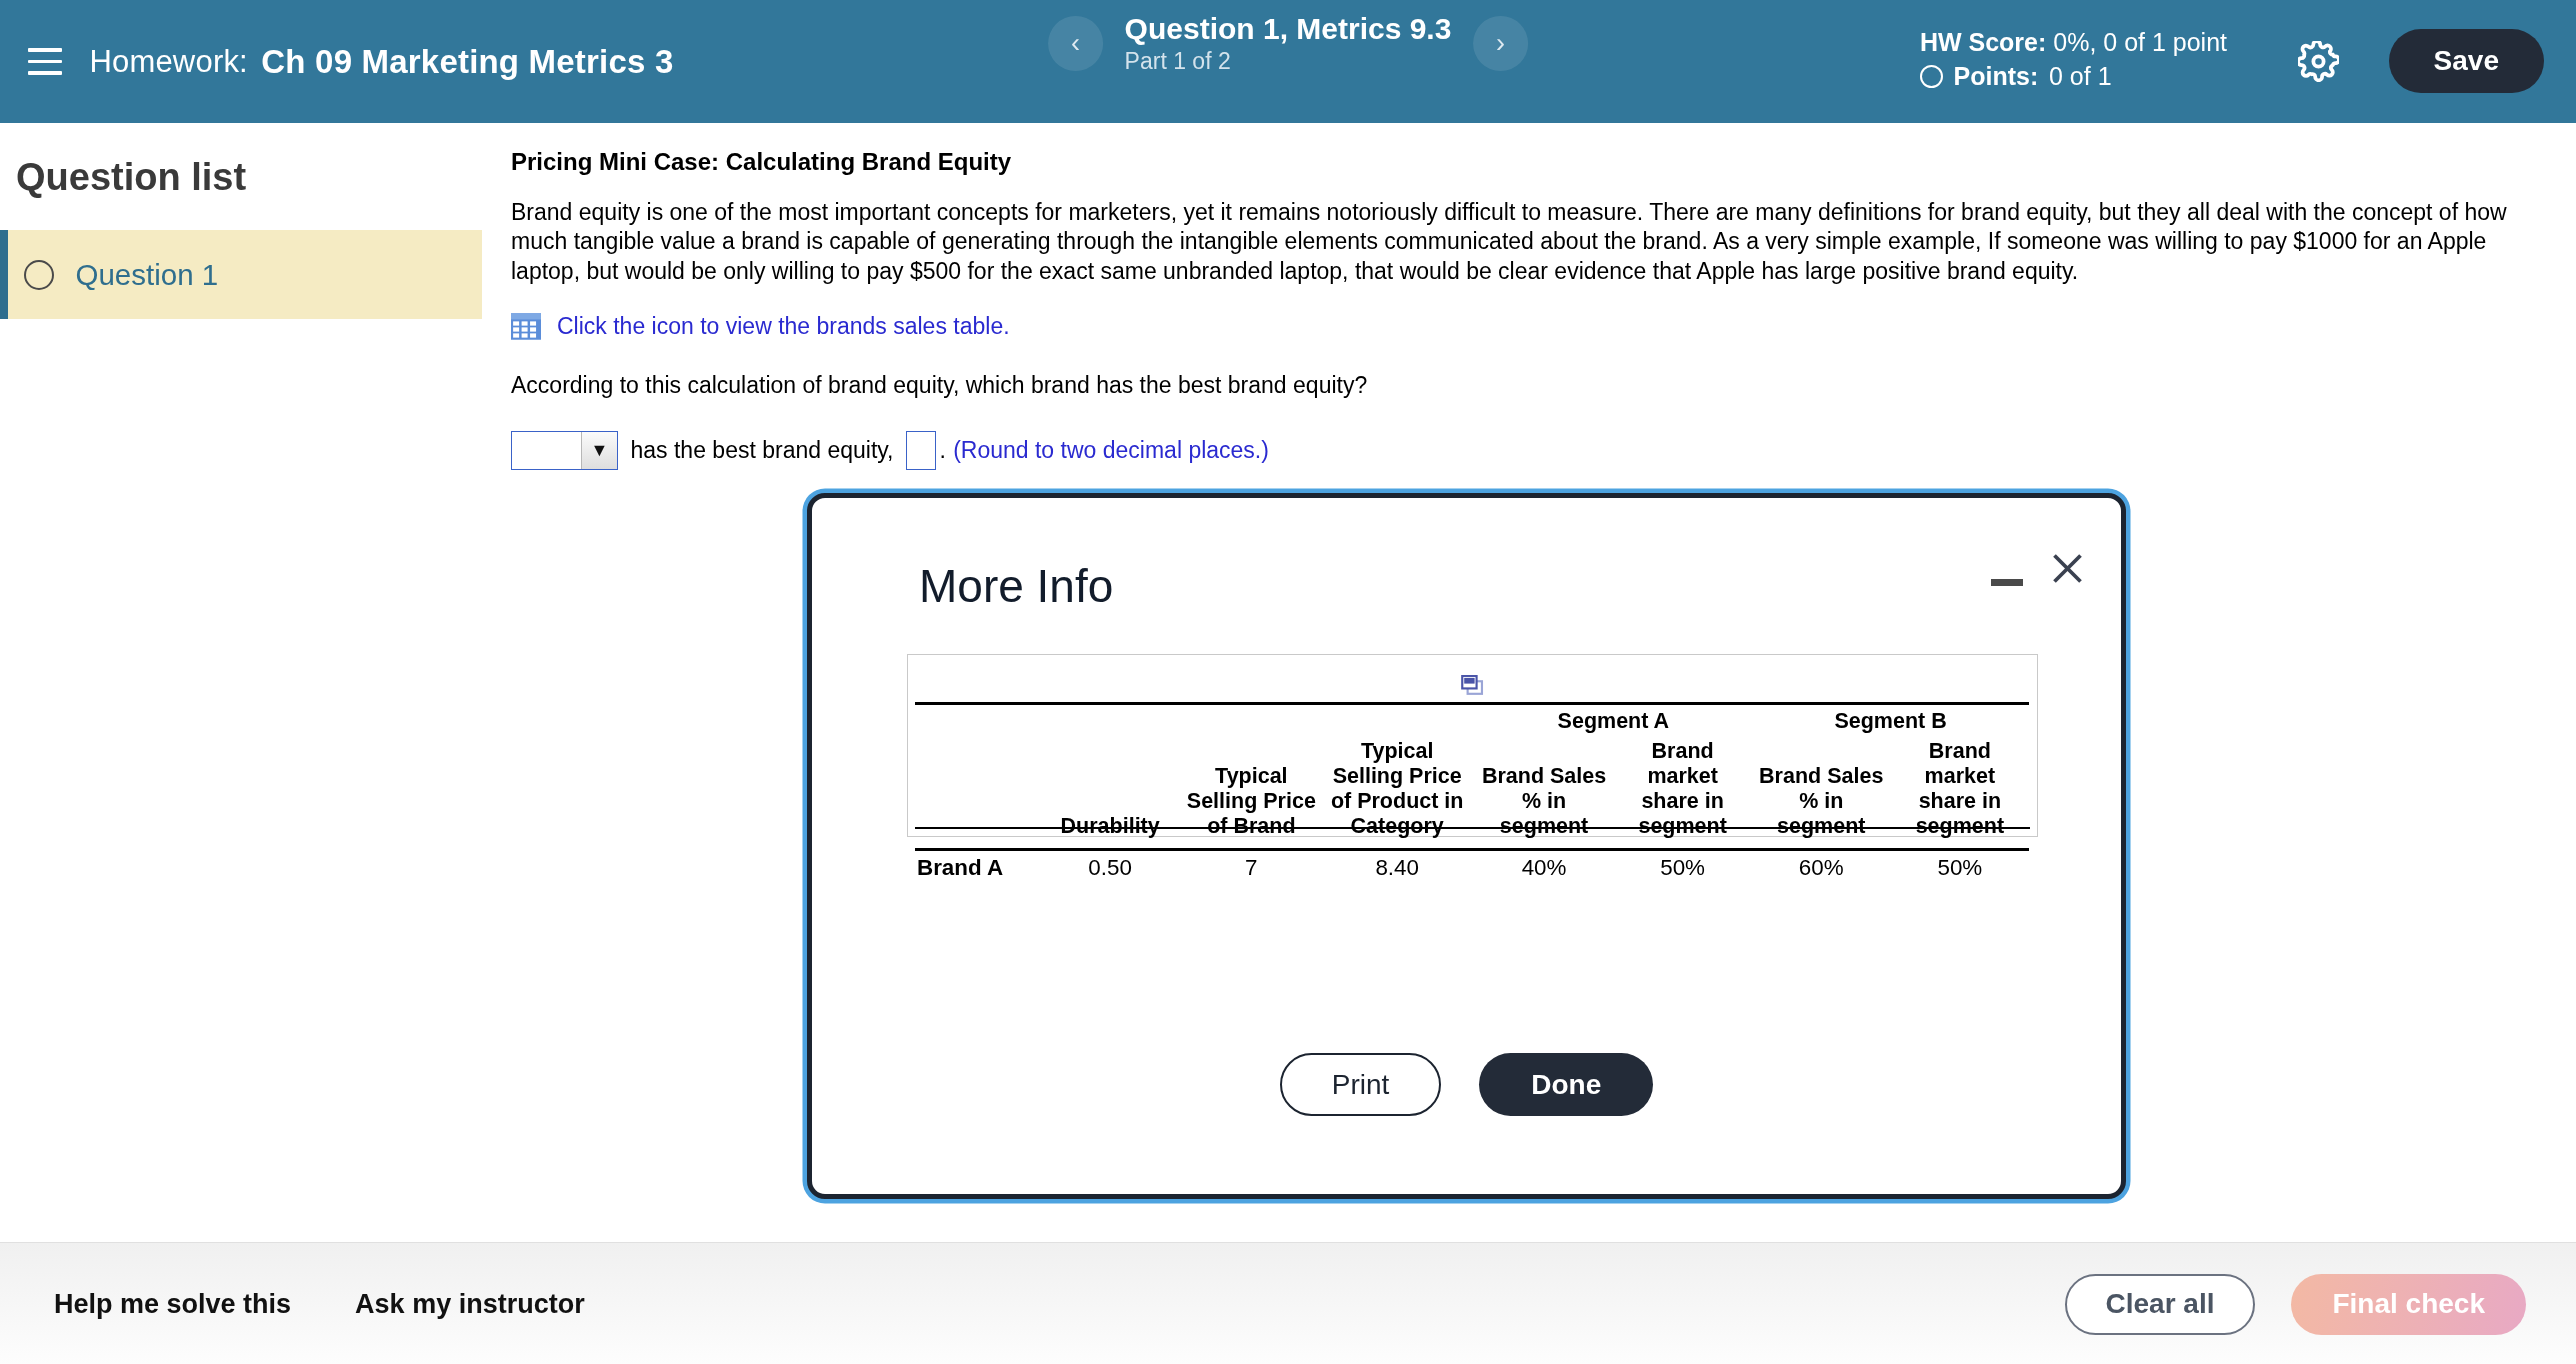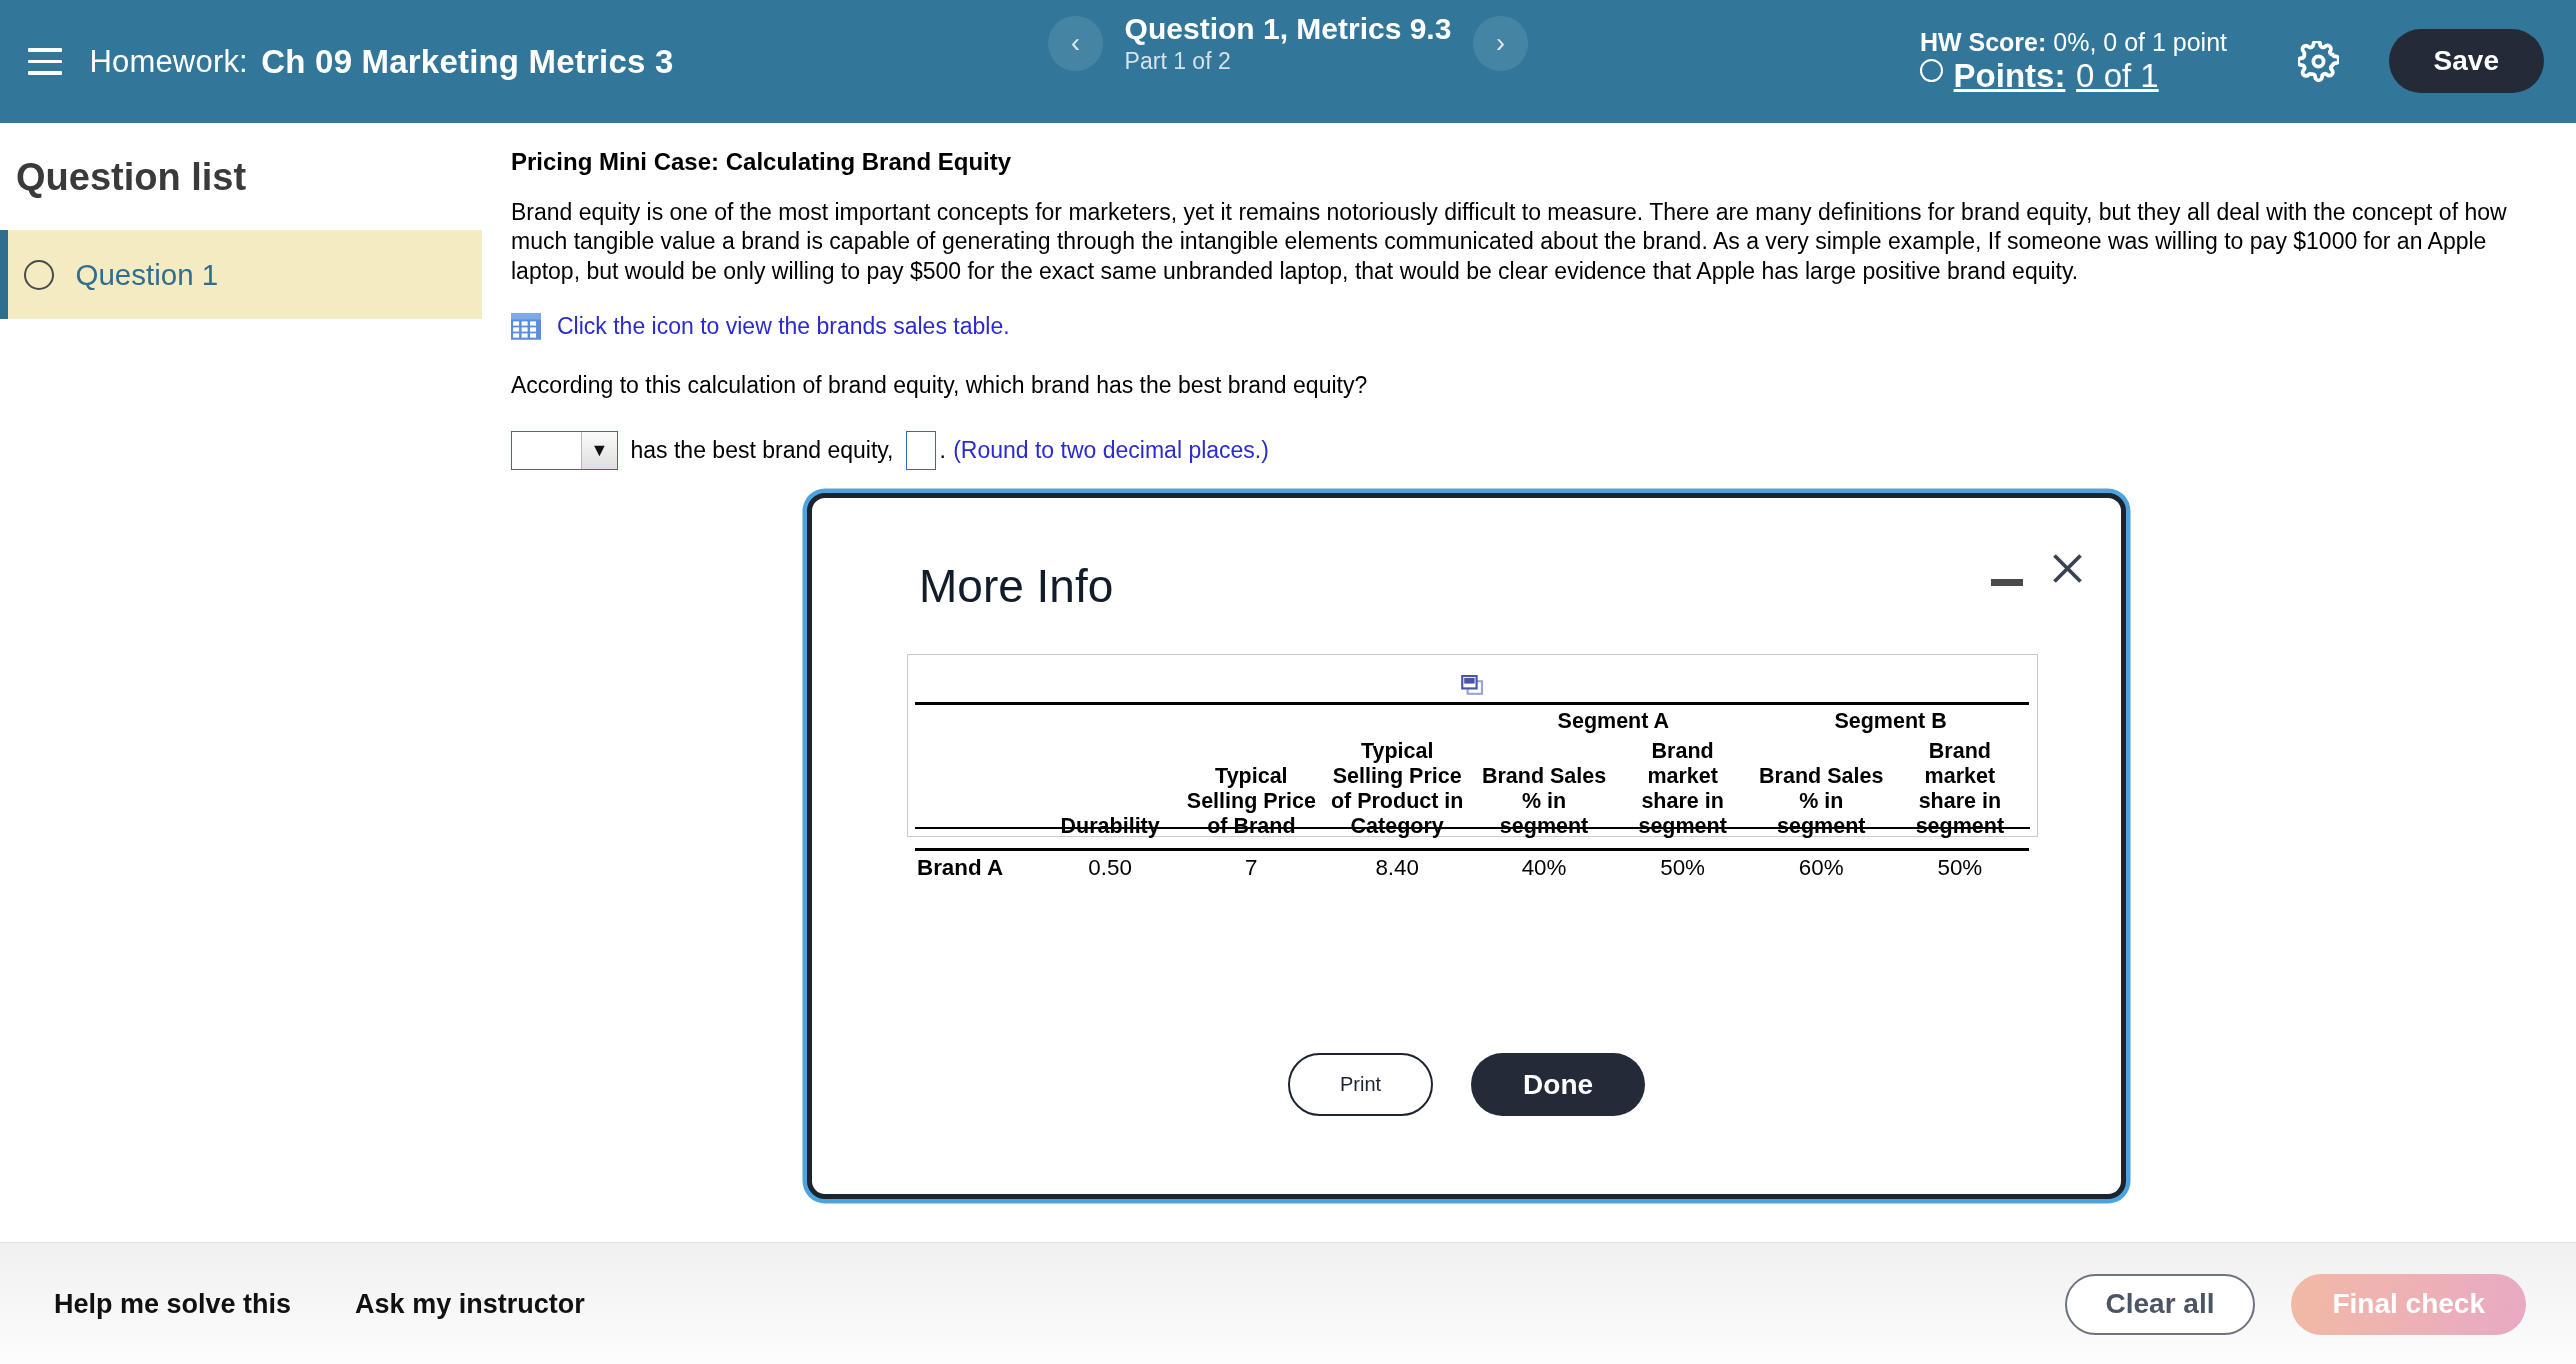--- a/index.html
+++ b/index.html
@@ -49,21 +49,21 @@
   }
   .qnav-center { min-width: 322px; }
   .qnav-title { color: #fff; font-size: 30px; font-weight: 700; line-height: 36px; white-space: nowrap;}
   .qnav-sub { color: #d4e3ec; font-size: 23px; font-weight: 400; line-height: 29px; }
   .score-block {
     position: absolute; right: 349px; top: 25px;
     color: #ffffff; line-height: 34px;
   }
   .score-line1 { font-size: 25px; }
   .score-line1 b { font-weight: 700; }
-  .score-line2 { font-size: 33px; display: flex; gap: 10.7px; text-decoration: underline; }
+  .score-line2 { font-size: 25px; display: flex; align-items: center; gap: 10.7px; }
   .score-line2 b { font-weight: 700; }
   .circle-icon {
     width: 23px; height: 23px; border: 2.7px solid #ffffff; border-radius: 50%;
     display: inline-block;
   }
   .gear-btn {
     position: absolute; right: 233px; top: 36px;
     width: 50px; height: 50px; cursor: pointer;
     display:flex; align-items:center; justify-content:center;
   }
@@ -203,21 +203,21 @@
   .table-bottom-rule {
     position: absolute; left: 7.2px; right: 7.2px; bottom: 7.2px;
     border-bottom: 2.7px solid #000;
   }
   .modal-actions {
     position: absolute; left: 0; right: 0; top: 555px;
     display: flex; justify-content: center; gap: 38px;
   }
   .btn-print {
     background: #ffffff; border: 2.7px solid #1c2430; color: #1c2430;
-    font-size: 20px; border-radius: 36px; padding: 0 50px; height: 63px;
+    font-size: 28px; border-radius: 36px; padding: 0 50px; height: 63px;
     cursor: pointer; font-family: "Liberation Sans", sans-serif;
   }
   .btn-done {
     background: #232b38; border: none; color: #ffffff;
     font-size: 28px; font-weight: 700; border-radius: 36px;
     padding: 0 52px; height: 63px; cursor: pointer;
     font-family: "Liberation Sans", sans-serif;
   }
 
   

